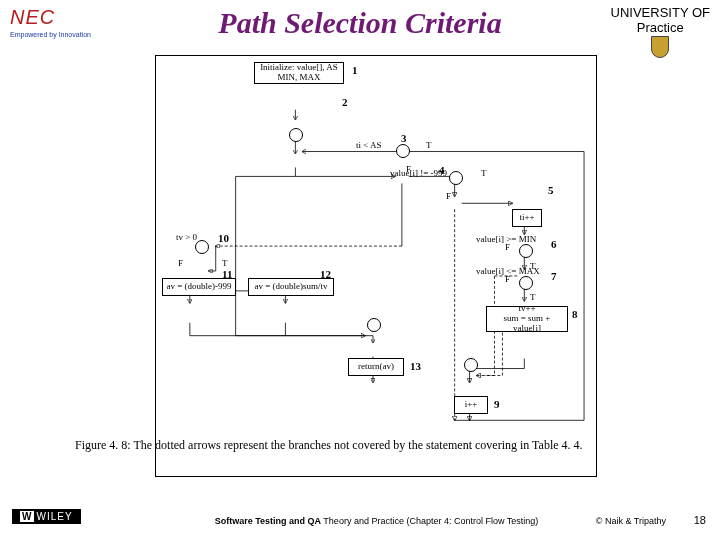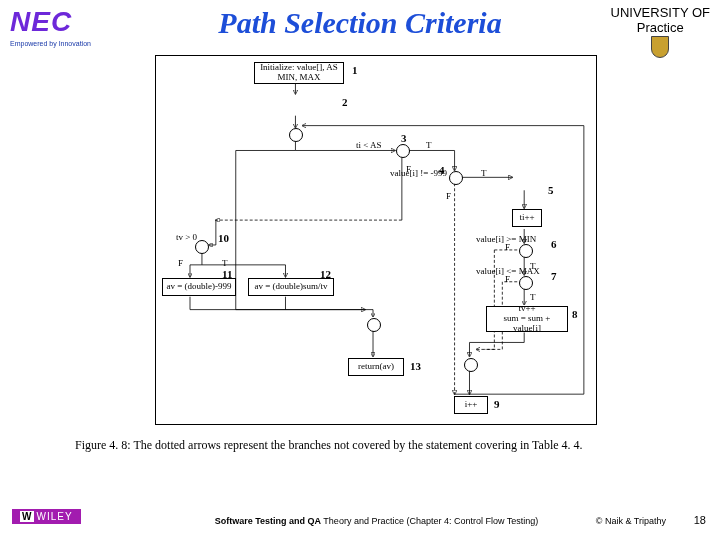--- a/index.html
+++ b/index.html
@@ -1,34 +1,34 @@
 <!DOCTYPE html>
 <html><head>
 <meta charset="utf-8">
 <style>
   * { box-sizing: border-box; margin: 0; padding: 0; }
   body { font-family: "Times New Roman", serif; width: 720px; height: 540px; background: #fff; position: relative; overflow: hidden; }
   .slide { width: 720px; height: 540px; position: relative; }
   .logo-nec { position: absolute; left: 10px; top: 6px; }
-  .logo-nec .brand { color: #6d28d9; font-family: Arial, sans-serif; font-style: italic; font-weight: bold; font-size: 28px; letter-spacing: 1px; }
+  .logo-nec .brand { color: #b91c1c; font-family: Arial, sans-serif; font-style: italic; font-weight: normal; font-size: 20px; letter-spacing: 1px; }
   .logo-nec .tagline { color: #1838a8; font-family: Arial, sans-serif; font-size: 7px; margin-top: 2px; }
   .logo-uw { position: absolute; right: 10px; top: 5px; font-family: Arial, sans-serif; font-size: 13px; text-align: center; }
   .logo-uw .crest { width: 18px; height: 22px; background: #c8a030; border: 1px solid #444; margin: 1px auto 0 auto; border-radius: 0 0 9px 9px; }
-  .title { position: absolute; left: 0; right: 0; top: 6px; text-align: center; font-family: "Times New Roman", serif; font-weight: bold; font-style: italic; font-size: 30px; color: #1d4ed8; }
-  .diagram { position: absolute; left: 155px; top: 55px; width: 442px; height: 370px; border: 1px solid #000; }
+  .title { position: absolute; left: 0; right: 0; top: 6px; text-align: center; font-family: "Times New Roman", serif; font-weight: bold; font-style: italic; font-size: 30px; color: #701a75; }
+  .diagram { position: absolute; left: 155px; top: 55px; width: 442px; height: 422px; border: 1px solid #000; }
   .node-rect { position: absolute; border: 1px solid #000; background: #fff; font-size: 9px; text-align: center; display: flex; flex-direction: column; justify-content: center; align-items: center; padding: 1px 2px; line-height: 1.1; }
   .node-circ { position: absolute; width: 14px; height: 14px; border: 1px solid #000; border-radius: 50%; background: #fff; }
   .num { position: absolute; font-size: 11px; font-weight: bold; }
   .lbl { position: absolute; font-size: 9px; }
   svg.edges { position: absolute; left: 0; top: 0; width: 100%; height: 100%; pointer-events: none; }
   svg.edges line, svg.edges path { stroke: #000; stroke-width: 0.8; fill: none; }
   .ah { fill: #000; }
   .dashed { stroke-dasharray: 3 2; }
   .caption { position: absolute; left: 75px; right: 75px; top: 438px; font-family: "Times New Roman", serif; font-size: 12px; color: #000; line-height: 1.25; }
-  .footer-logo { position: absolute; left: 12px; bottom: 16px; background: #a21caf; color: #fff; font-family: Arial, sans-serif; font-size: 10px; padding: 2px 8px; letter-spacing: 1px; }
+  .footer-logo { position: absolute; left: 12px; bottom: 16px; background: #000000; color: #fff; font-family: Arial, sans-serif; font-size: 10px; padding: 2px 8px; letter-spacing: 1px; }
   .footer-logo .w { background: #fff; color: #000; padding: 0 2px; margin-right: 2px; font-weight: bold; }
   .footer-center { position: absolute; left: 0; right: 0; bottom: 14px; text-align: center; font-family: Arial, sans-serif; font-size: 9px; margin-left: 33px; }
   .footer-center .b { font-weight: bold; }
   .footer-right { position: absolute; right: 54px; bottom: 14px; font-family: Arial, sans-serif; font-size: 9px; margin-left: 6px; }
   .page-num { position: absolute; right: 14px; bottom: 14px; font-family: Arial, sans-serif; font-size: 11px; }
 </style>
 </head>
 <body>
 
 <div class="slide">

